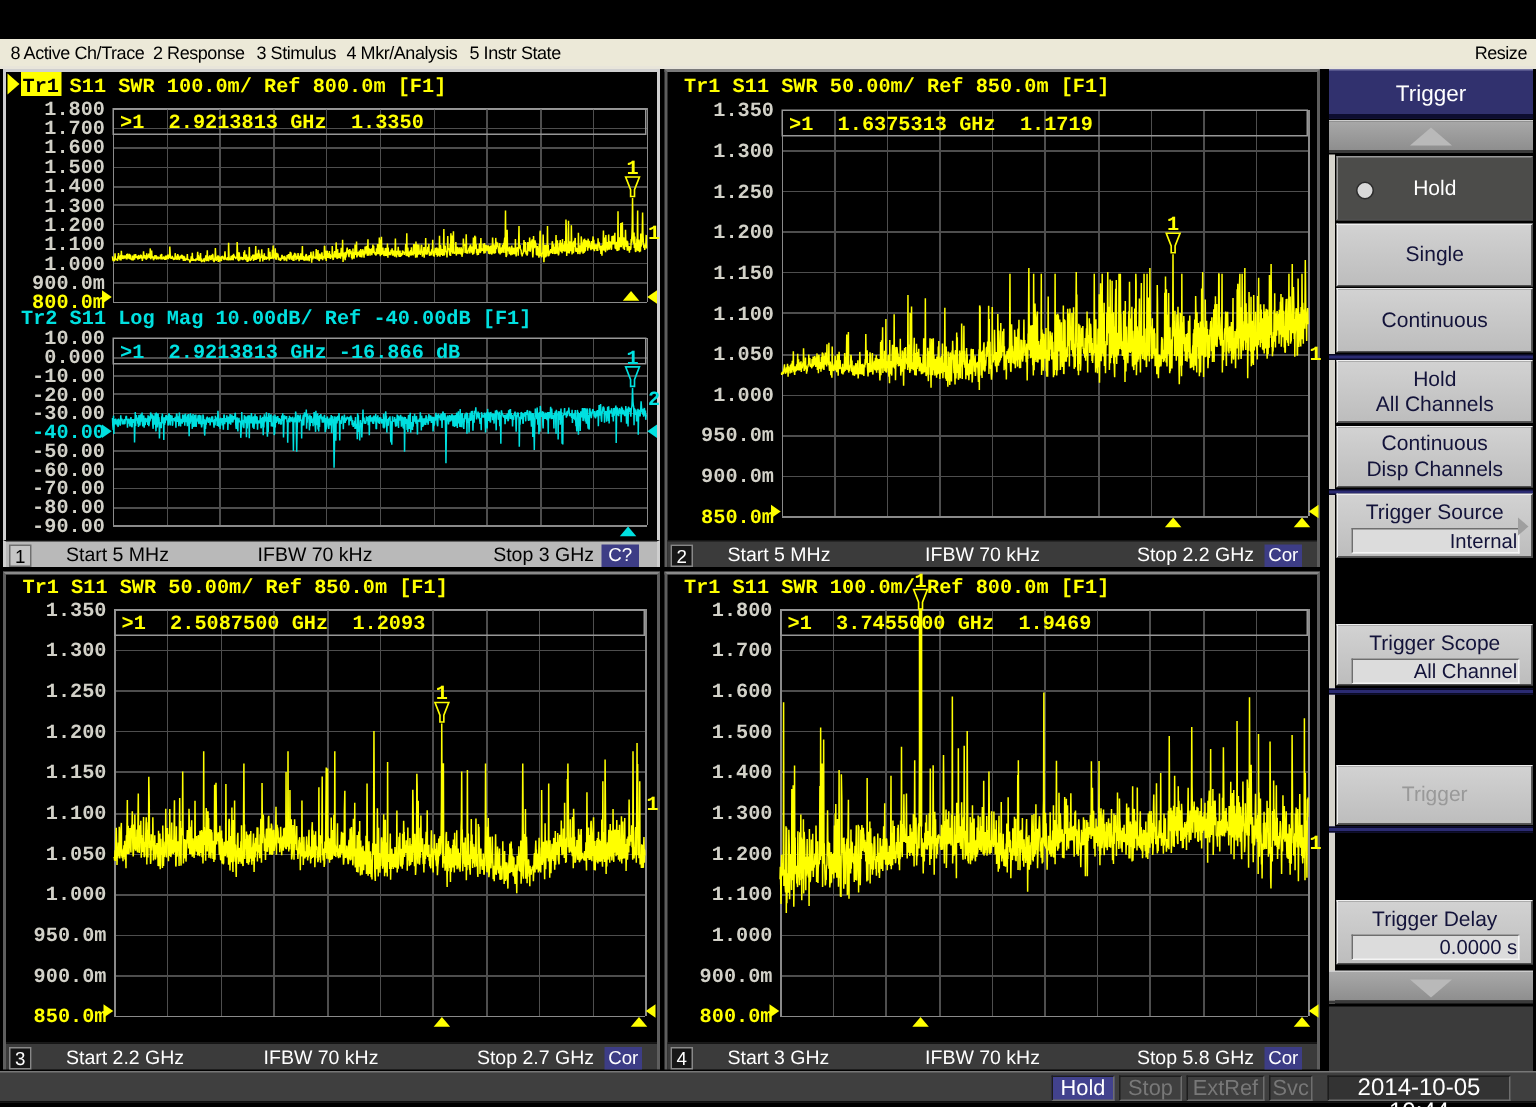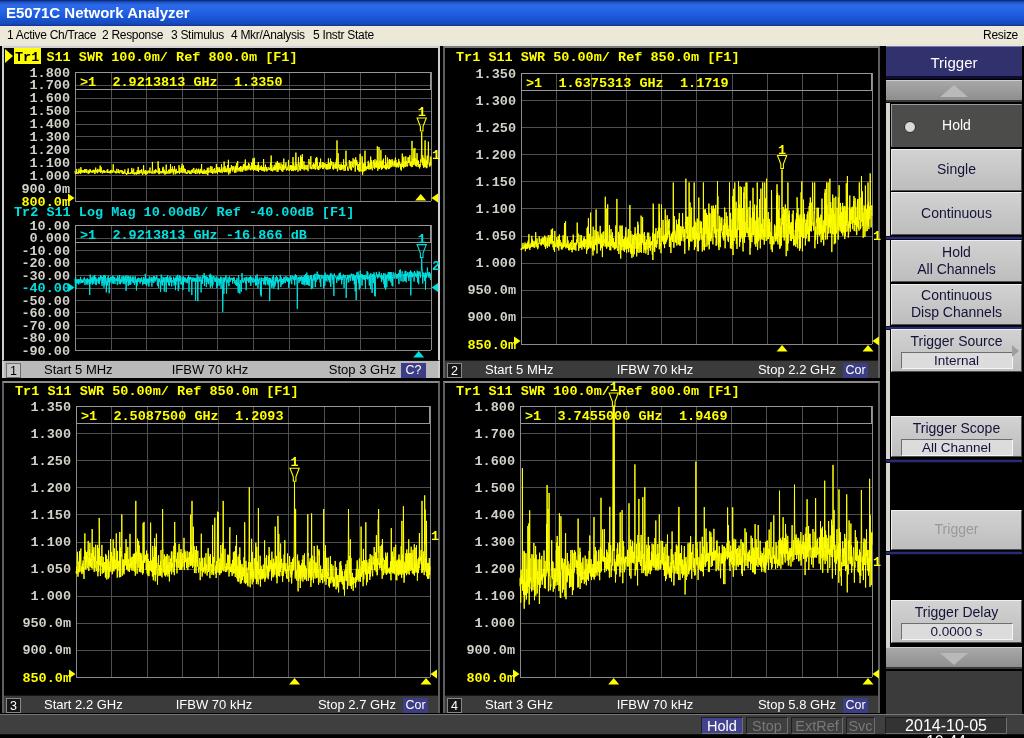--- a/index.html
+++ b/index.html
@@ -54,21 +54,21 @@
   color:#13133a; font-size:14px; display:flex; align-items:center; justify-content:center;
   text-align:center; line-height:17px; }
 .sksel { background:#4c4c4a; color:#fff; border-top-color:#9a9a9a; border-left-color:#9a9a9a; }
 .sksel::before { content:""; position:absolute; left:12px; top:50%; margin-top:-5px;
   width:10px; height:10px; border-radius:50%; background:#d9d9d9; border:1px solid #2a2a2a; }
 .skdis { color:#999; }
 .skl { text-align:center; margin-top:3px; }
 .skv { margin:2px auto 0; width:112px; height:17px; background:#dcdcdc;
   border-top:1px solid #6e6e6e; border-left:1px solid #6e6e6e;
   border-bottom:1px solid #f4f4f4; border-right:1px solid #f4f4f4;
-  text-align:center; font-size:13.5px; line-height:16px; }
+  text-align:right; font-size:13.5px; line-height:16px; }
 .skar { position:absolute; right:2px; top:50%; margin-top:-6px; width:0; height:0;
   border-top:6px solid transparent; border-bottom:6px solid transparent;
   border-left:7px solid #9f9f9f; }
 .sksep { position:absolute; left:2px; width:136px; height:4px; background:#2b2b72;
   border-top:1px solid #0a0a24; border-bottom:1px solid #0a0a24; }
 
 #botbar { left:0; top:714px; width:1024px; height:21px; background:#3f3f3f;
   border-top:1px solid #777; border-bottom:1px solid #101010; }
 .bb { position:absolute; top:2px; height:17px; text-align:center; font-size:14.5px; line-height:16px; }
 .bbsunk { border-top:1px solid #1d1d1d; border-left:1px solid #1d1d1d;
@@ -77,23 +77,22 @@
   border:1px solid #1d1d1d; border-bottom-color:#6e6e6e; border-right-color:#6e6e6e; }
 #bbstop { left:746px; width:42px; }
 #bbext { left:791px; width:52px; }
 #bbsvc { left:846px; width:29px; }
 #bbdate { left:885px; width:122px; background:#333; color:#fff; font-size:16px;
   border-top:1px solid #1d1d1d; border-left:1px solid #1d1d1d;
   border-bottom:1px solid #6e6e6e; border-right:1px solid #6e6e6e; }
 </style></head>
 <body>
 <div id="root">
-  <div class="abs" id="titlebar">E5071C Network Analyzer</div>
   <div class="abs" id="menubar">
-    <span style="left:7px">1 Active Ch/Trace</span>
+    <span style="left:7px">8 Active Ch/Trace</span>
     <span style="left:102px">2 Response</span>
     <span style="left:171px">3 Stimulus</span>
     <span style="left:231px">4 Mkr/Analysis</span>
     <span style="left:313px">5 Instr State</span>
     <span style="right:6px">Resize</span>
   </div>
   <div class="abs" id="topstrip"></div>
 
   <div class="panel" id="ch1"></div>
   <div class="panel" id="ch2"></div>

